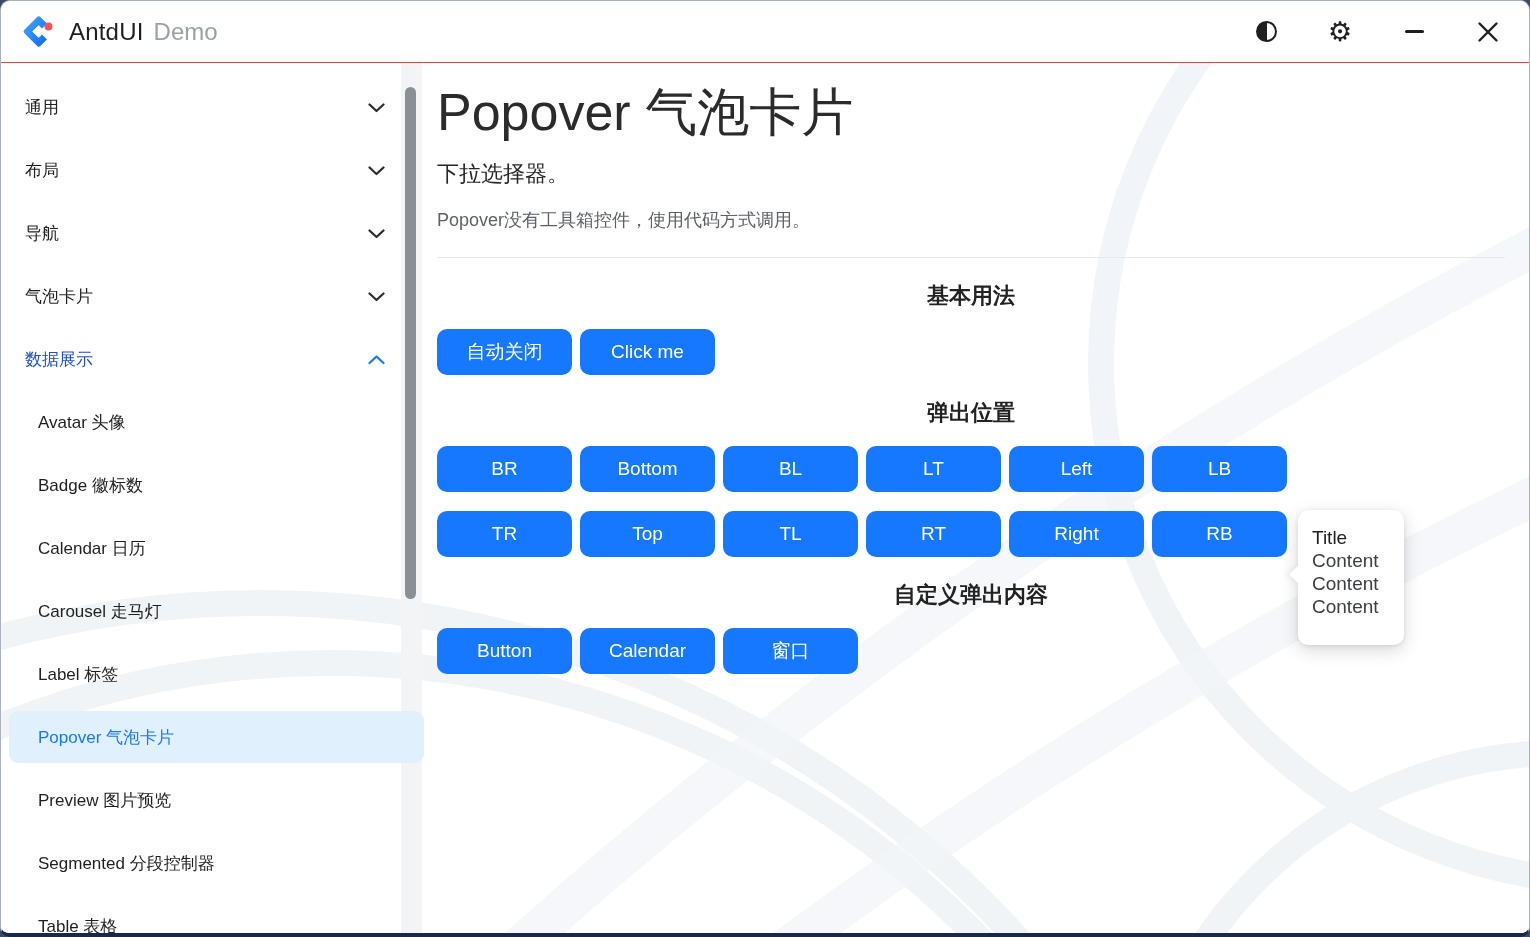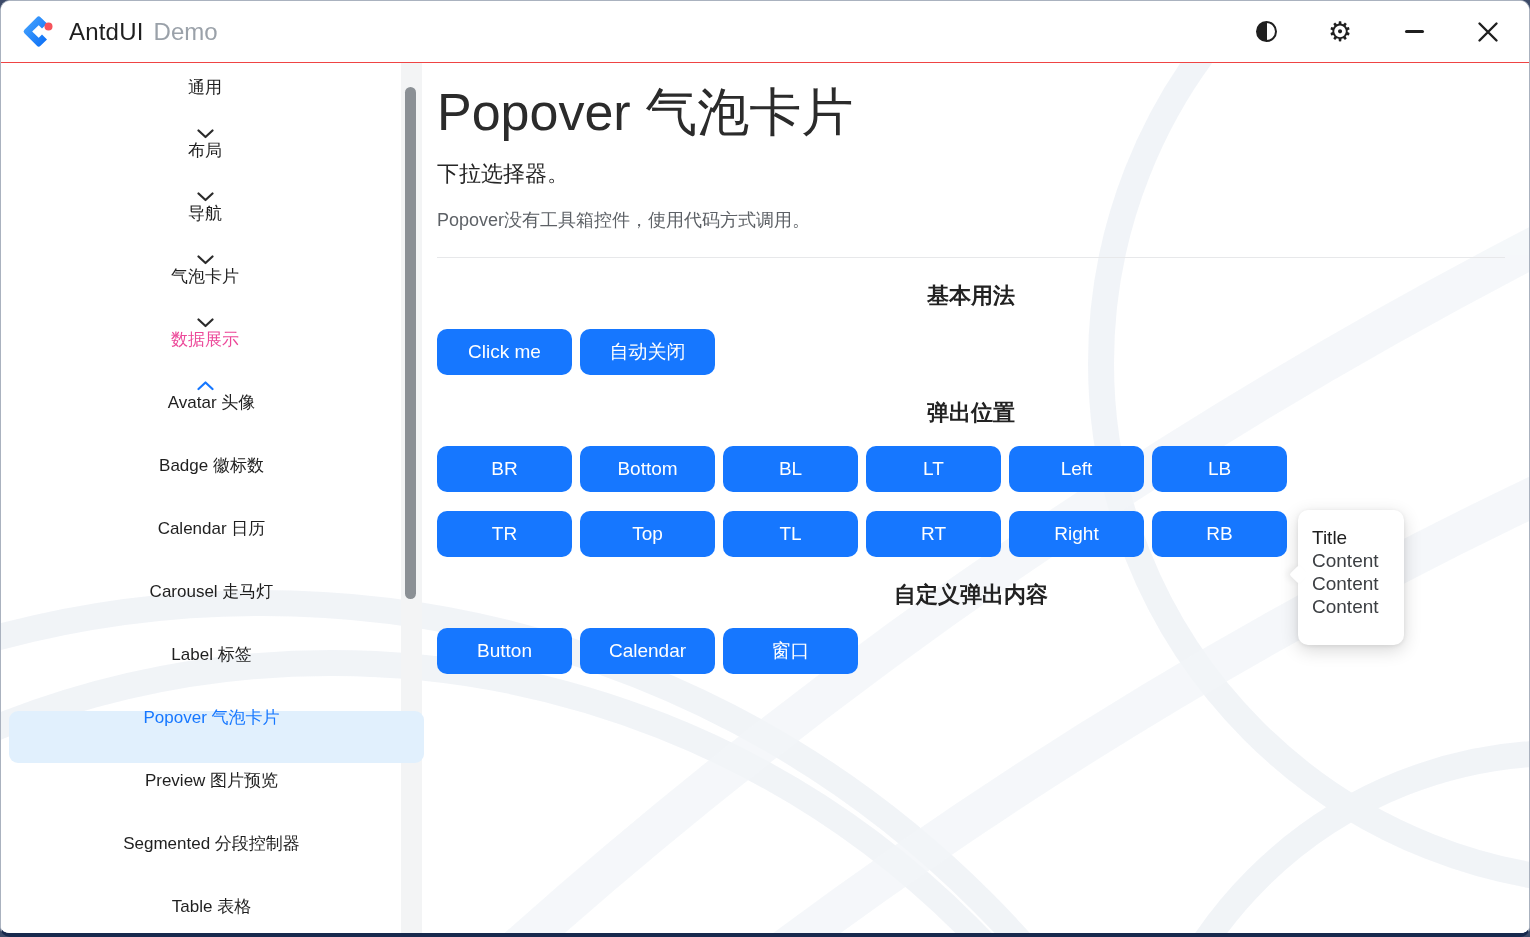--- a/index.html
+++ b/index.html
@@ -25,23 +25,23 @@
 
   
   .body-wrap{position:relative;display:flex;height:871px;background:#fff;}
 
   
   .watermark{position:absolute;inset:0;pointer-events:none;z-index:0;}
 
   
   .sidebar{position:relative;width:424px;flex:0 0 auto;padding-top:13px;z-index:2;}
   .side-row{height:63px;display:flex;align-items:center;padding:0 40px 0 24px;
-    font-size:17px;color:#1f1f1f;cursor:pointer;position:relative;z-index:3;flex-direction:column;}
+    font-size:17px;color:#1f1f1f;cursor:pointer;position:relative;z-index:3;}
   .side-row .lbl{flex:1;}
-  .side-row.group.active{color:#ec4899;}
+  .side-row.group.active{color:#1d4ed8;}
   .side-row.leaf{padding-left:37px;}
   .side-row.leaf.selected{color:#1677ff;}
   .sel-bg{position:absolute;left:8px;right:1px;top:5px;bottom:6px;background:#e1f0fd;
     border-radius:9px;z-index:-1;}
   .chev{width:17px;height:10px;flex:0 0 auto;}
 
   .scroll-track{position:absolute;top:0;bottom:0;left:400px;width:21px;
     background:#f3f4f5;z-index:1;}
   .scroll-thumb{position:absolute;left:4px;top:24px;width:11px;height:512px;
     background:#8b9095;border-radius:6px;cursor:pointer;}
@@ -191,22 +191,22 @@
     </nav>
 
     <main class="main">
       <h1 class="page-title">Popover 气泡卡片</h1>
       <div class="page-subtitle">下拉选择器。</div>
       <div class="page-desc">Popover没有工具箱控件，使用代码方式调用。</div>
       <div class="divider"></div>
 
       <div class="sec-h">基本用法</div>
       <div class="btn-row">
+        <button class="btn">自动关闭</button>
         <button class="btn">Click me</button>
-        <button class="btn">自动关闭</button>
       </div>
 
       <div class="sec-h">弹出位置</div>
       <div class="btn-row">
         <button class="btn">BR</button>
         <button class="btn">Bottom</button>
         <button class="btn">BL</button>
         <button class="btn">LT</button>
         <button class="btn">Left</button>
         <button class="btn">LB</button>

